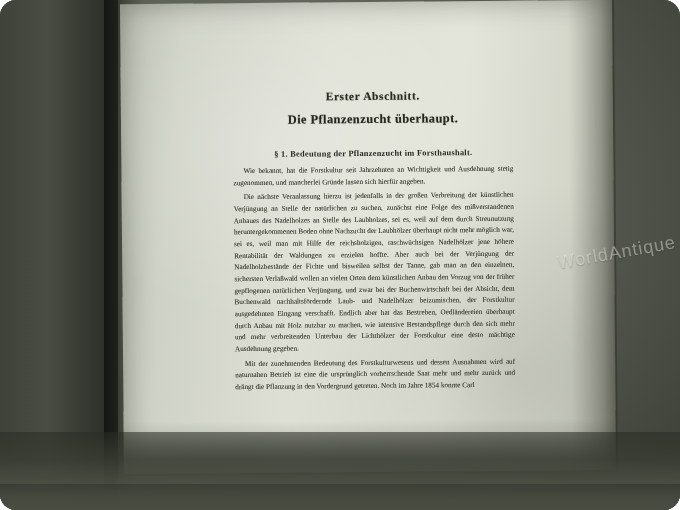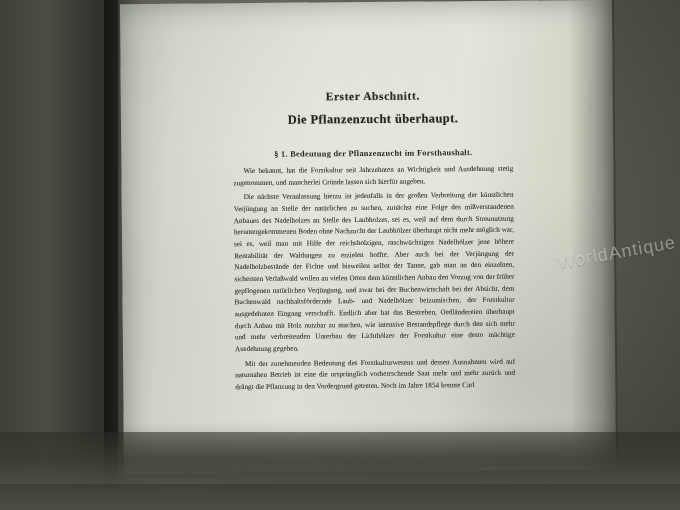--- a/index.html
+++ b/index.html
@@ -162,21 +162,21 @@
     letter-spacing: 1px;
     color: rgba(250,250,245,0.42);
     transform: rotate(-10deg);
     transform-origin: right center;
     white-space: nowrap;
     pointer-events: none;
     text-shadow: 0 1px 1px rgba(40,42,34,0.25);
   }
 
   
-  .blurwrap { filter: blur(0.35px); }
+  .blurwrap { filter: blur(0.35px); border-radius: 16px; }
 </style>
 </head>
 <body>
 
 <div class="photo blurwrap">
   <div class="backdrop"></div>
   <div class="gutter"></div>
   <div class="gutter-shadow"></div>
 
   <div class="page">

